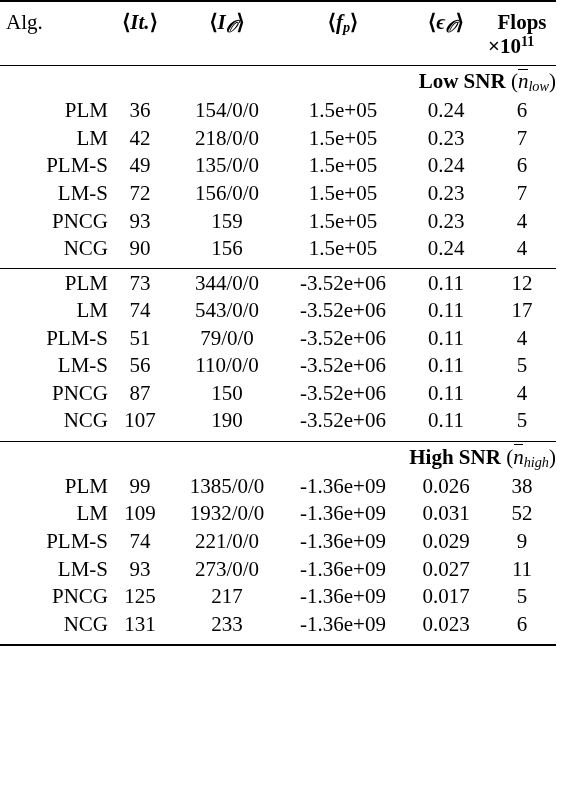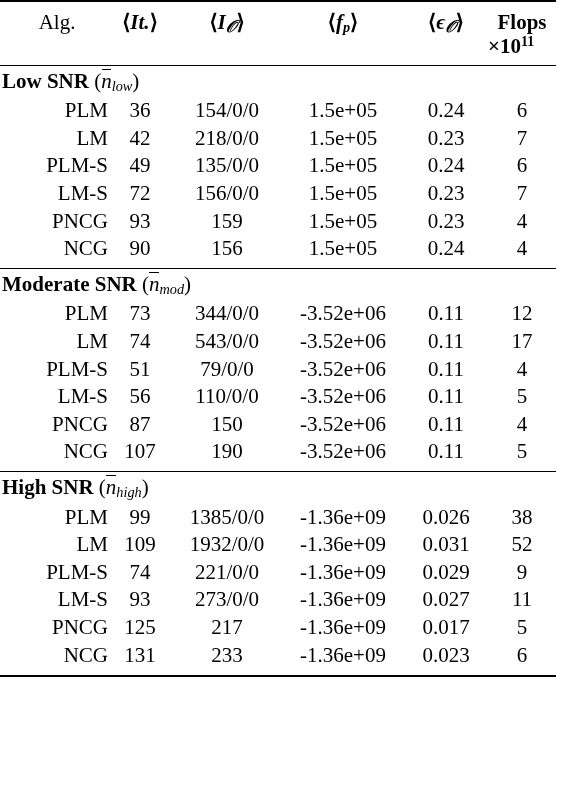--- a/index.html
+++ b/index.html
@@ -63,27 +63,27 @@
   col.c-alg   { width: 108px; }
   col.c-it    { width: 64px; }
   col.c-io    { width: 110px; }
   col.c-fp    { width: 122px; }
   col.c-eps   { width: 84px; }
   col.c-flops { width: 68px; }
 
   .al-left   { text-align: right;  padding-left: 10px; }
   .al-center { text-align: center; }
 
-  th.al-left   { text-align: center;  padding-left: 6px; }
+  th.al-left   { text-align: left;  padding-left: 6px; }
   th.al-center { text-align: center; font-weight: bold; }
 
   .section-head td {
     font-weight: bold;
     font-size: 21px;
-    text-align: left;
+    text-align: right;
     padding-left: 2px;
     padding-top: 3px;
     padding-bottom: 2px;
     white-space: nowrap;
   }
   .section-head .snr-label { font-weight: bold; }
   .section-head .snr-paren { font-weight: normal; }
 
   
   .mi { font-family: "Liberation Serif", serif; font-style: italic; }
@@ -223,28 +223,20 @@
         <td class="al-center">4</td>
       </tr>
 
       <tr class="rule-gap-above">
           <td colspan="6"></td>
         </tr>
       <tr class="rule-mid">
           <td colspan="6"></td>
         </tr>
 
-      <tr class="section-head">
-        <td colspan="6">
-          <span class="snr-label">Moderate SNR</span>
-          <span class="snr-paren">
-            (<span class="nbar">n</span><span class="sub">mod</span>)
-          </span>
-        </td>
-      </tr>
 
       <tr>
         <td class="al-left">PLM</td>
         <td class="al-center">73</td>
         <td class="al-center">344/0/0</td>
         <td class="al-center">-3.52e+06</td>
         <td class="al-center">0.11</td>
         <td class="al-center">12</td>
       </tr>
       <tr>

